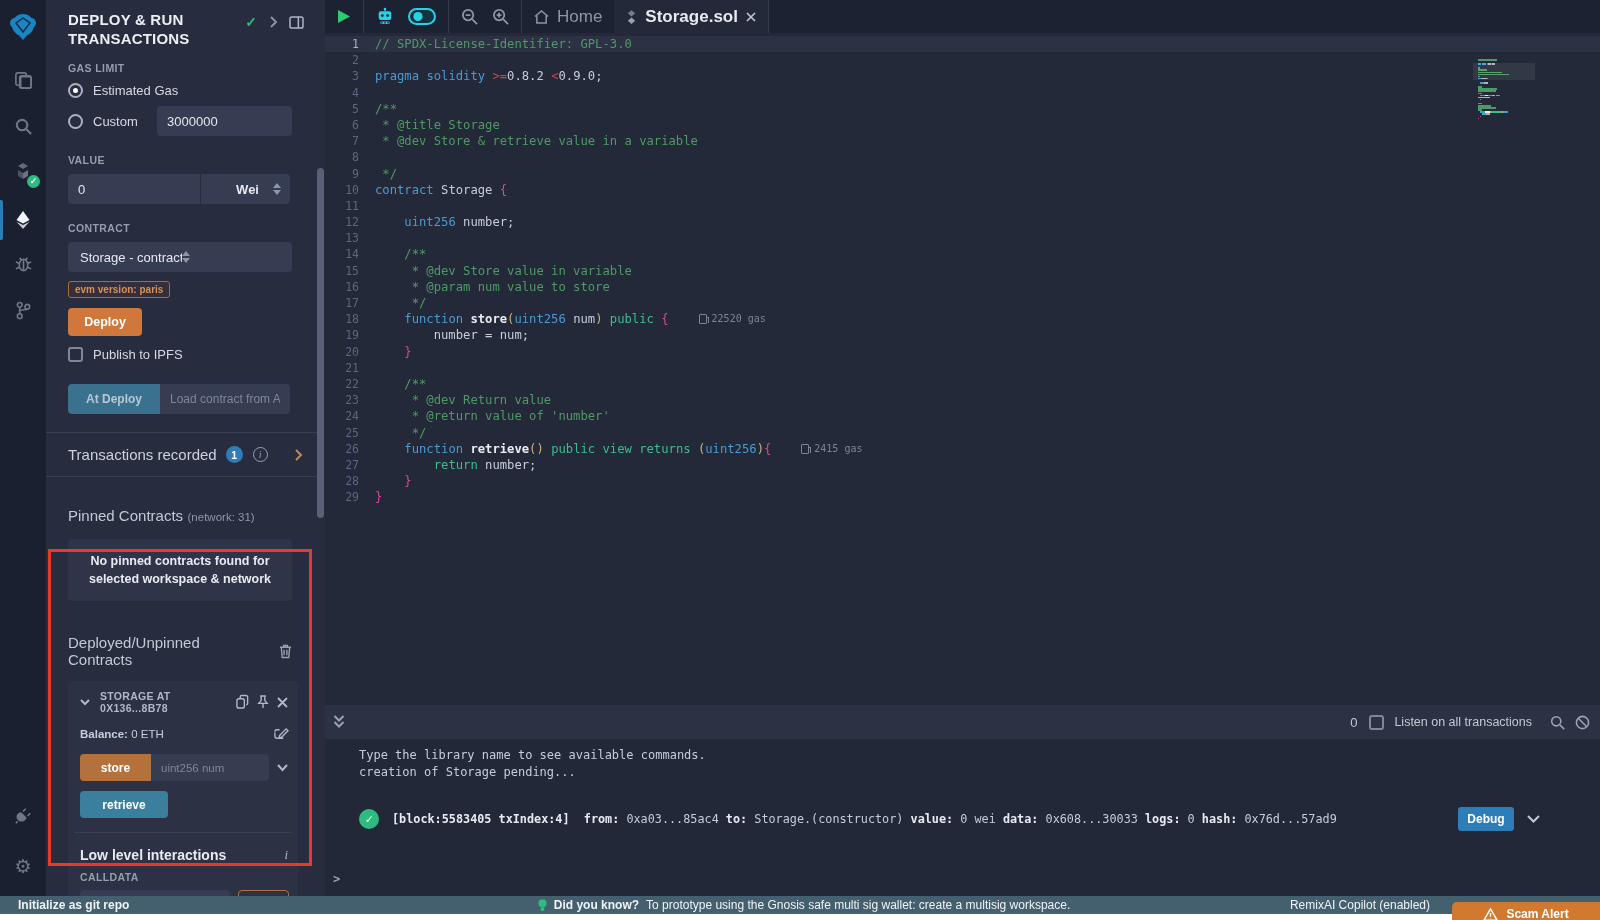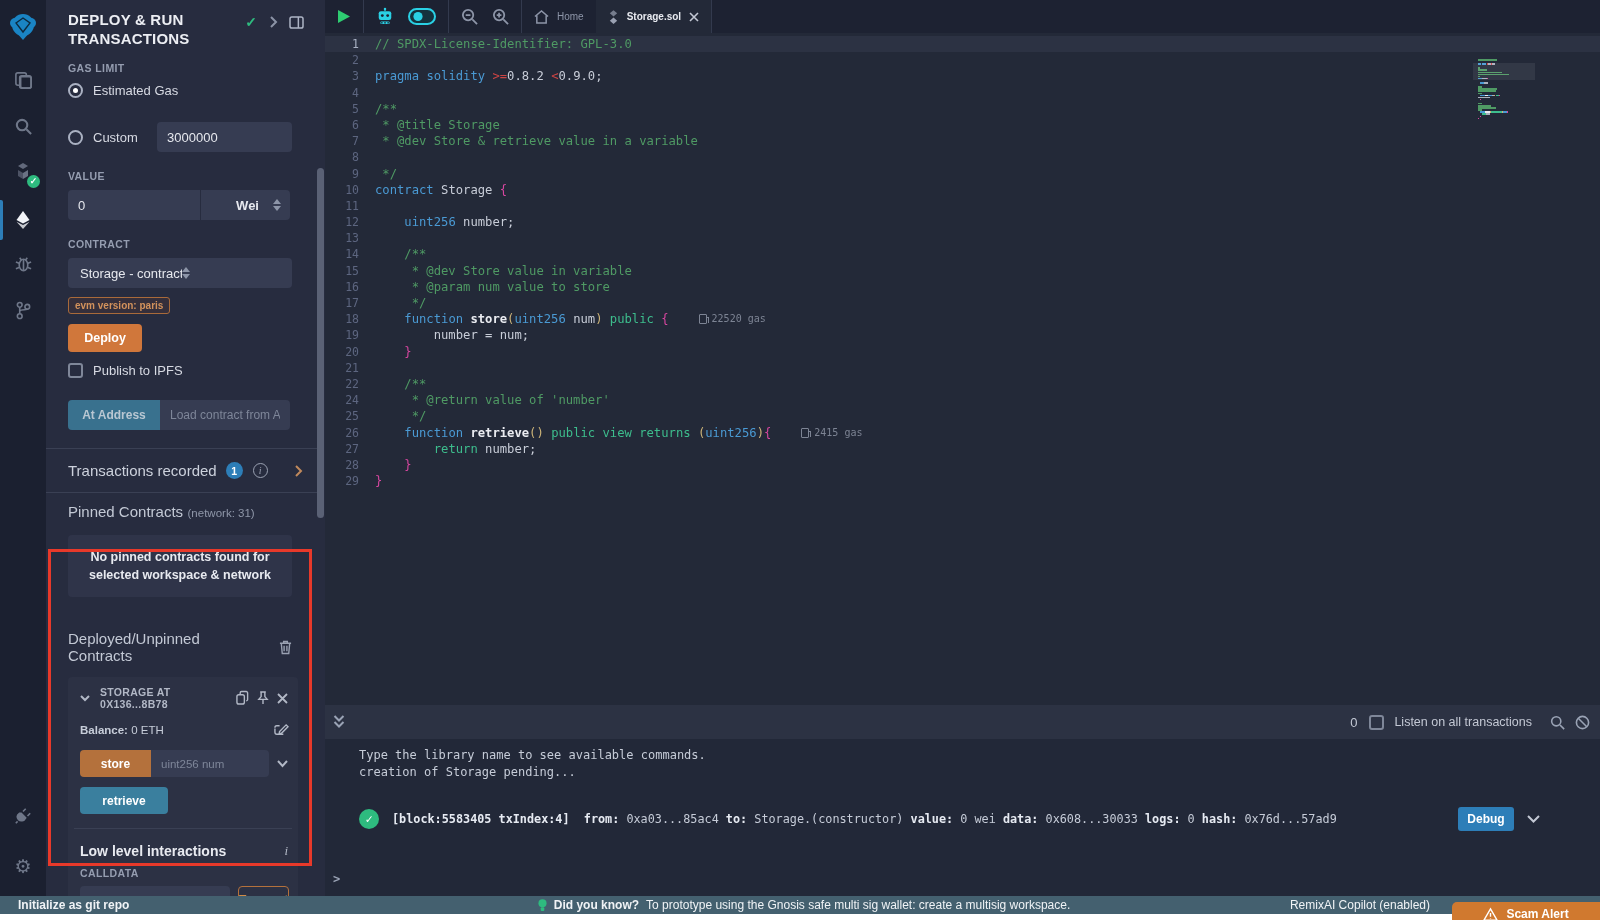--- a/index.html
+++ b/index.html
@@ -24,21 +24,21 @@
   .pad{padding-left:22px;padding-right:26px;}
   .panel-header{display:flex;align-items:flex-start;padding:10px 14px 0 22px;}
   .panel-title{font-size:15px;font-weight:bold;color:#eceef3;line-height:19px;letter-spacing:.2px;flex:1;}
   .panel-hicons{display:flex;gap:12px;margin-top:4px;align-items:center;}
   .lbl{font-size:10.5px;color:#959db0;letter-spacing:.4px;margin-top:14px;font-weight:bold;}
   .radio-row{display:flex;align-items:center;margin-top:9px;font-size:13px;color:#d7dae3;}
   .radio{width:15px;height:15px;border-radius:50%;border:2px solid #aab1c2;background:#272c3f;margin-right:10px;position:relative;flex:none;}
   .radio.sel::after{content:"";position:absolute;left:3px;top:3px;width:5px;height:5px;border-radius:50%;background:#fff;}
   .inp{background:#363c52;border:none;border-radius:4px;color:#e6e8ee;font-size:13px;padding:0 10px;height:30px;font-family:"Liberation Sans",sans-serif;}
   .inp::placeholder{color:#7e8699;}
-  .custom-row{display:flex;align-items:center;margin-top:24px;}
+  .custom-row{display:flex;align-items:center;margin-top:8px;}
   .custom-row .inp{margin-left:auto;width:135px;}
   .value-row{display:flex;margin-top:8px;gap:1px;}
   .value-row .inp{width:132px;border-radius:4px 0 0 4px;}
   .unit-sel{width:89px;height:30px;background:#363c52;border-radius:0 4px 4px 0;display:flex;align-items:center;justify-content:flex-end;padding:0 9px;font-size:13px;color:#e6e8ee;gap:14px;}
   .sort-arrows{display:flex;flex-direction:column;gap:2px;}
   .sort-arrows i{width:0;height:0;border-left:4px solid transparent;border-right:4px solid transparent;display:block;}
   .sort-arrows .up{border-bottom:5px solid #8d95a8;}
   .sort-arrows .dn{border-top:5px solid #8d95a8;}
   .contract-sel{margin-top:8px;height:30px;background:#363c52;border-radius:4px;display:flex;align-items:center;padding:0 9px 0 12px;font-size:13px;color:#e6e8ee;}
   .contract-sel span{flex:1;white-space:nowrap;overflow:hidden;}
@@ -68,21 +68,21 @@
   .retrieve-btn{width:88px;height:27px;background:#3a7f9e;color:#fff;font-size:12px;border-radius:4px;margin-top:10px;}
   .lowlevel-row{display:flex;align-items:center;margin-top:14px;}
   .lowlevel-title{font-size:14px;font-weight:bold;color:#e8eaf0;flex:1;}
   .calldata-row{display:flex;margin-top:7px;gap:8px;}
   .calldata-inp{width:150px;height:28px;font-size:12px;}
   .transact-btn{width:74px;height:28px;background:transparent;border:1.5px solid #b4713c;color:#d08b47;font-size:12px;border-radius:4px;}
   #red-box{position:absolute;left:2px;top:549px;width:264px;height:317px;border:3px solid #e8392a;pointer-events:none;}
 
   
   #main{position:absolute;left:325px;top:0;right:0;bottom:18px;background:#232938;}
-  #toolbar{height:33px;background:#1d2232;display:flex;align-items:stretch;font-size:10px;color:#8d95a8;}
+  #toolbar{height:33px;background:#1d2232;display:flex;align-items:stretch;font-size:17px;color:#8d95a8;}
   .tb-group{display:flex;align-items:center;padding:0 12px;border-right:1px solid #333a4e;gap:14px;}
   .tab{display:flex;align-items:center;gap:8px;padding:0 12px;}
   .tab-active{background:#232938;color:#e8eaf0;font-weight:bold;border-right:1px solid #333a4e;}
   #editor{position:relative;height:672px;overflow:hidden;}
   #code-lines{padding-top:3px;}
   .code-line{display:flex;height:16.2px;line-height:16.2px;font-family:"DejaVu Sans Mono",monospace;font-size:12.2px;align-items:center;}
   .code-line.cur{background:rgba(130,140,170,.10);}
   .ln{width:50px;text-align:right;padding-right:16px;color:#5d6680;flex:none;font-size:11.5px;}
   .cur .ln{color:#a9b1c3;}
   .lc{white-space:pre;}
@@ -247,38 +247,38 @@
       <span class="evm-badge">evm version: paris</span>
 
       <button class="btn deploy-btn">Deploy</button>
 
       <div class="chk-row">
         <span class="chk"></span>
         <span>Publish to IPFS</span>
       </div>
 
       <div class="ataddr-row">
-        <button class="btn ataddr-btn">At Address</button>
+        <button class="btn ataddr-btn">At Deploy</button>
         <input class="inp ataddr-inp" placeholder="Load contract from Addre" style="">
       </div>
     </div>
 
     <div class="divider"></div>
     <div class="tx-recorded">
       <span>Transactions recorded</span>
       <span class="count-badge">1</span>
       <span class="info-circ">i</span>
       <svg width="8" height="12" viewBox="0 0 8 12" fill="none" stroke="#c0895c" stroke-width="2" style="margin-left:auto">
           <path d="M2 1 l5 5 -5 5"></path>
         </svg>
     </div>
     <div class="divider" style="margin-top:0"></div>
 
     <div class="pad">
-      <div style="margin-top:10px">
+      <div style="margin-top:30px">
         <span class="sec-title">Pinned Contracts</span>
         <span class="sub">(network: 31)</span>
       </div>
       <div class="empty-card">
         <div>No pinned contracts found for</div>
         <div>selected workspace &amp; network</div>
       </div>
 
       <div class="dep-head">
         <span class="sec-title">Deployed/Unpinned Contracts</span>
@@ -475,20 +475,24 @@
           </div>
           <div class="code-line">
             <span class="ln">21</span>
             <span class="lc"></span>
           </div>
           <div class="code-line">
             <span class="ln">22</span>
             <span class="lc"><span class="tok-comment">    /**</span></span>
           </div>
           <div class="code-line">
+            <span class="ln">23</span>
+            <span class="lc"><span class="tok-comment">     * @dev Return value</span></span>
+          </div>
+          <div class="code-line">
             <span class="ln">24</span>
             <span class="lc"><span class="tok-comment">     * @return value of 'number'</span></span>
           </div>
           <div class="code-line">
             <span class="ln">25</span>
             <span class="lc"><span class="tok-comment">     */</span></span>
           </div>
           <div class="code-line">
             <span class="ln">26</span>
             <span class="lc"><span class="tok-plain">    </span><span class="tok-kw">function</span><span class="tok-plain"> </span><span class="tok-fn">retrieve</span><span class="tok-paren">()</span><span class="tok-plain"> </span><span class="tok-mod">public view returns</span><span class="tok-plain"> </span><span class="tok-paren">(</span><span class="tok-kw">uint256</span><span class="tok-paren">)</span><span class="tok-brace">{</span></span>

